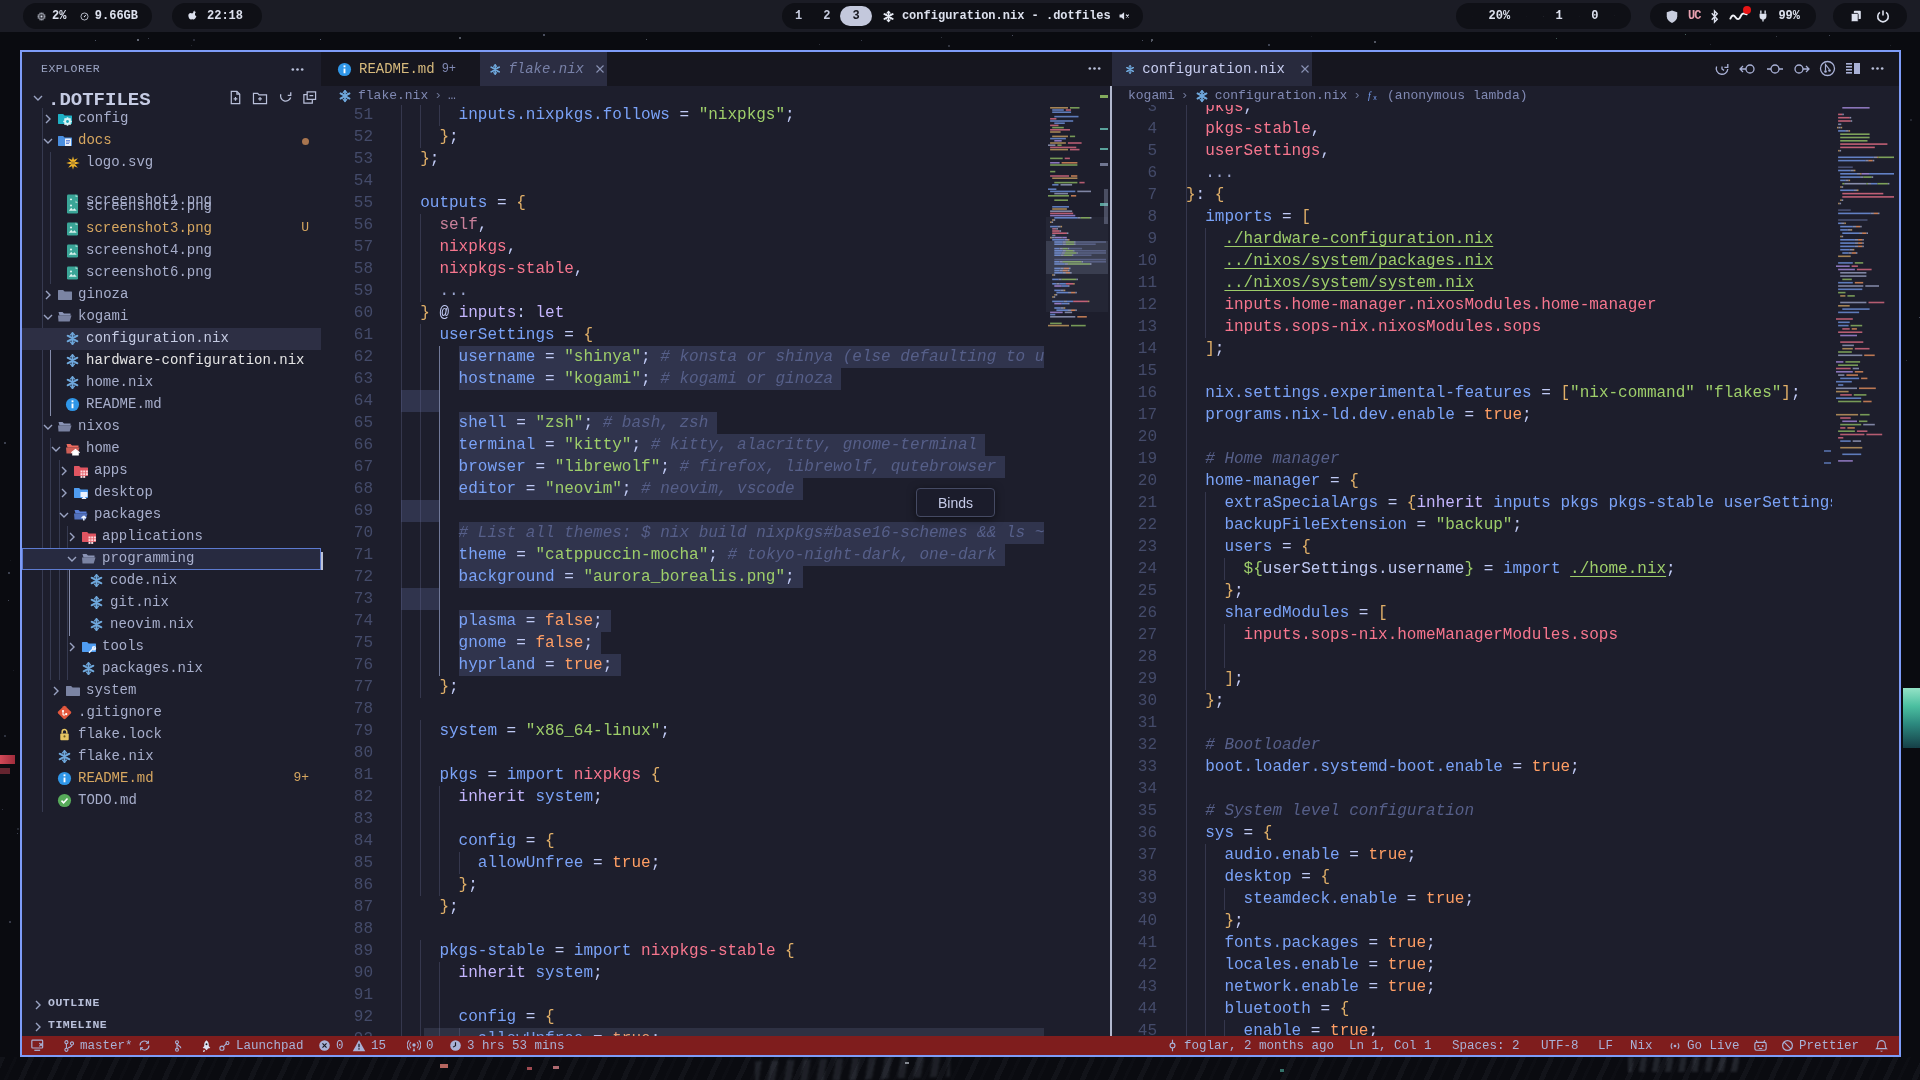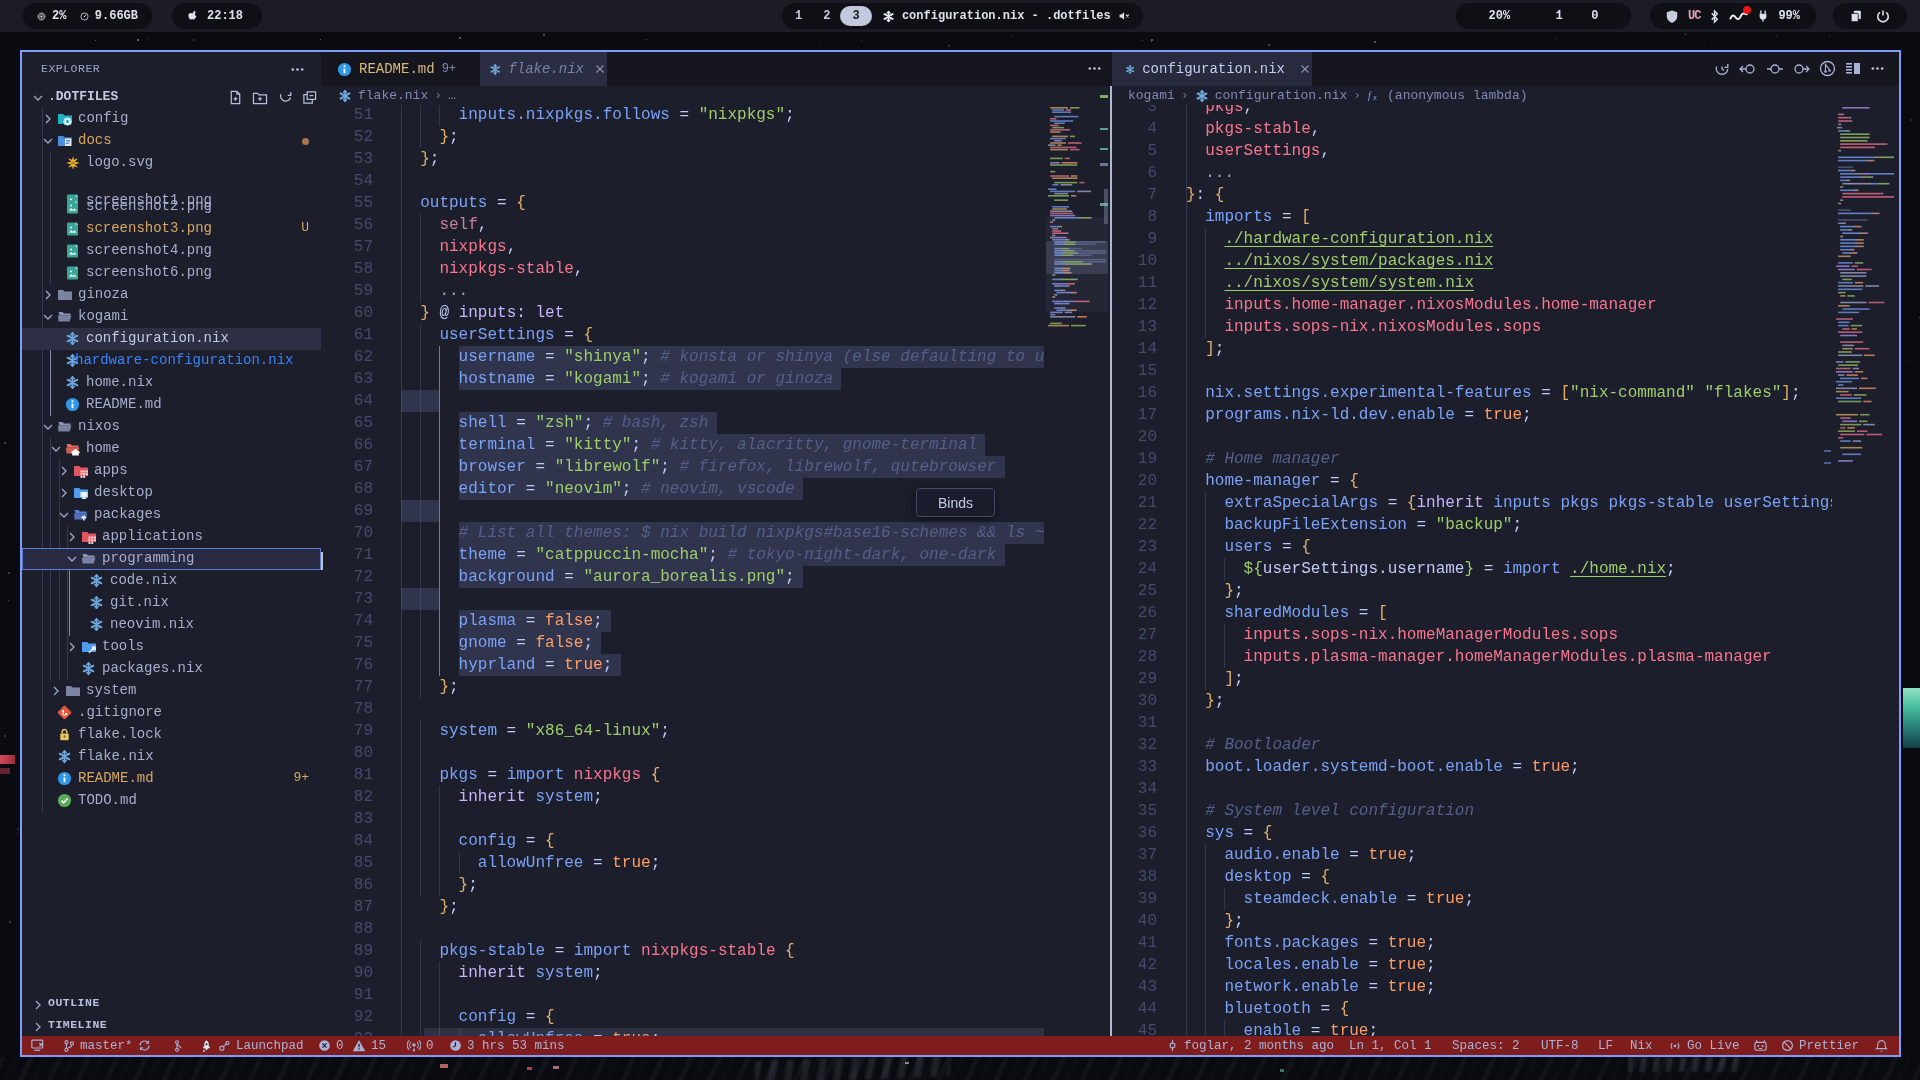--- a/index.html
+++ b/index.html
@@ -209,21 +209,21 @@
   <div class="abs" style="left:268px;top:10px"><svg width="15" height="15" viewBox="0 0 16 16">
           <g fill="#b9c0da">
             <circle cx="3" cy="8" r="1.4"></circle>
             <circle cx="8" cy="8" r="1.4"></circle>
             <circle cx="13" cy="8" r="1.4"></circle>
           </g>
         </svg></div>
   <div class="abs" style="left:8px;top:38px"><svg width="16" height="16" viewBox="0 0 16 16">
           <path d="M4 6l4 4 4-4" stroke="#9aa3c2" stroke-width="1.4" fill="none"></path>
         </svg></div>
-  <div class="abs hdr" style="left:26px;top:37px;font-size:13px;font-weight:bold;color:#c5cbe3">.DOTFILES</div>
+  <div class="abs hdr" style="left:26px;top:37px;font-size:19px;font-weight:bold;color:#c5cbe3">.DOTFILES</div>
   <div class="abs" style="left:206px;top:38px"><svg width="15" height="15" viewBox="0 0 16 16">
           <path d="M3.5 1.5h6l3 3v10h-9z" fill="none" stroke="#b9c0da" stroke-width="1.3"></path>
           <path d="M9.5 1.5v3h3" fill="none" stroke="#b9c0da" stroke-width="1.3"></path>
           <path d="M8 7.5v4M6 9.5h4" stroke="#b9c0da" stroke-width="1.3"></path>
         </svg></div>
   <div class="abs" style="left:230px;top:39px"><svg width="16" height="14" viewBox="0 0 17 15">
           <path d="M1.5 2.5h4.5l1.5 1.7h8v9.3h-14z" fill="none" stroke="#b9c0da" stroke-width="1.3"></path>
           <path d="M8.5 6.5v4M6.5 8.5h4" stroke="#b9c0da" stroke-width="1.3"></path>
         </svg></div>
   <div class="abs" style="left:256px;top:38px"><svg width="15" height="15" viewBox="0 0 16 16">
@@ -388,21 +388,21 @@
         <div class="tico" style="left:43px">
           <svg class="" width="15" height="15" viewBox="0 0 24 24">
             <g stroke="#6fa8dc" stroke-width="3" stroke-linecap="round">
               <path d="M12 3v18M4.2 7.5l15.6 9M4.2 16.5l15.6-9"></path>
             </g>
             <g stroke="#6fa8dc" stroke-width="2" stroke-linecap="round">
               <path d="M12 3l-3 3M12 3l3 3M12 21l-3-3M12 21l3-3M4.2 7.5l4.1 1.1M4.2 16.5l4.1-1.1M19.8 7.5l-4.1 1.1M19.8 16.5l-4.1-1.1"></path>
             </g>
           </svg>
         </div>
-        <div class="tlabel" style="left:53px;color:#3b82f6">hardware-configuration.nix</div>
+        <div class="tlabel" style="left:64px;color:#e5e5e5">hardware-configuration.nix</div>
       </div>
 <div class="trow" style="top:320px">
         <div class="tico" style="left:43px">
           <svg class="" width="15" height="15" viewBox="0 0 24 24">
             <g stroke="#6fa8dc" stroke-width="3" stroke-linecap="round">
               <path d="M12 3v18M4.2 7.5l15.6 9M4.2 16.5l15.6-9"></path>
             </g>
             <g stroke="#6fa8dc" stroke-width="2" stroke-linecap="round">
               <path d="M12 3l-3 3M12 3l3 3M12 21l-3-3M12 21l3-3M4.2 7.5l4.1 1.1M4.2 16.5l4.1-1.1M19.8 7.5l-4.1 1.1M19.8 16.5l-4.1-1.1"></path>
             </g>
@@ -1054,21 +1054,21 @@
 <div class="cl" style="top:322px"></div>
 <div class="cl" style="top:344px"><span class="w">  </span><span class="c"># Home manager</span></div>
 <div class="cl" style="top:366px"><span class="w">  </span><span class="b">home-manager</span><span class="w"> = </span><span class="y">{</span></div>
 <div class="cl" style="top:388px"><span class="w">    </span><span class="b">extraSpecialArgs</span><span class="w"> = </span><span class="y">{</span><span class="v">inherit</span><span class="w"> </span><span class="b">inputs pkgs pkgs-stable userSettings</span></div>
 <div class="cl" style="top:410px"><span class="w">    </span><span class="b">backupFileExtension</span><span class="w"> = </span><span class="g">"backup"</span><span class="w">;</span></div>
 <div class="cl" style="top:432px"><span class="w">    </span><span class="b">users</span><span class="w"> = </span><span class="y">{</span></div>
 <div class="cl" style="top:454px"><span class="w">      </span><span class="g">${</span><span class="w">userSettings.username</span><span class="g">}</span><span class="w"> = </span><span class="b">import</span><span class="w"> </span><span class="u">./home.nix</span><span class="w">;</span></div>
 <div class="cl" style="top:476px"><span class="w">    </span><span class="y">}</span><span class="w">;</span></div>
 <div class="cl" style="top:498px"><span class="w">    </span><span class="b">sharedModules</span><span class="w"> = </span><span class="y">[</span></div>
 <div class="cl" style="top:520px"><span class="w">      </span><span class="p">inputs.sops-nix.homeManagerModules.sops</span></div>
-<div class="cl" style="top:542px"><span class="w">      </span><span class="p">inputs.plasma-manager.homeManagerModules.plasma-manager</span></div>
+<div class="cl" style="top:542px"><span class="w">      </span></div>
 <div class="cl" style="top:564px"><span class="w">    </span><span class="y">]</span><span class="w">;</span></div>
 <div class="cl" style="top:586px"><span class="w">  </span><span class="y">}</span><span class="w">;</span></div>
 <div class="cl" style="top:608px"></div>
 <div class="cl" style="top:630px"><span class="w">  </span><span class="c"># Bootloader</span></div>
 <div class="cl" style="top:652px"><span class="w">  </span><span class="b">boot.loader.systemd-boot.enable</span><span class="w"> = </span><span class="o">true</span><span class="w">;</span></div>
 <div class="cl" style="top:674px"></div>
 <div class="cl" style="top:696px"><span class="w">  </span><span class="c"># System level configuration</span></div>
 <div class="cl" style="top:718px"><span class="w">  </span><span class="b">sys</span><span class="w"> = </span><span class="y">{</span></div>
 <div class="cl" style="top:740px"><span class="w">    </span><span class="b">audio.enable</span><span class="w"> = </span><span class="o">true</span><span class="w">;</span></div>
 <div class="cl" style="top:762px"><span class="w">    </span><span class="b">desktop</span><span class="w"> = </span><span class="y">{</span></div>

